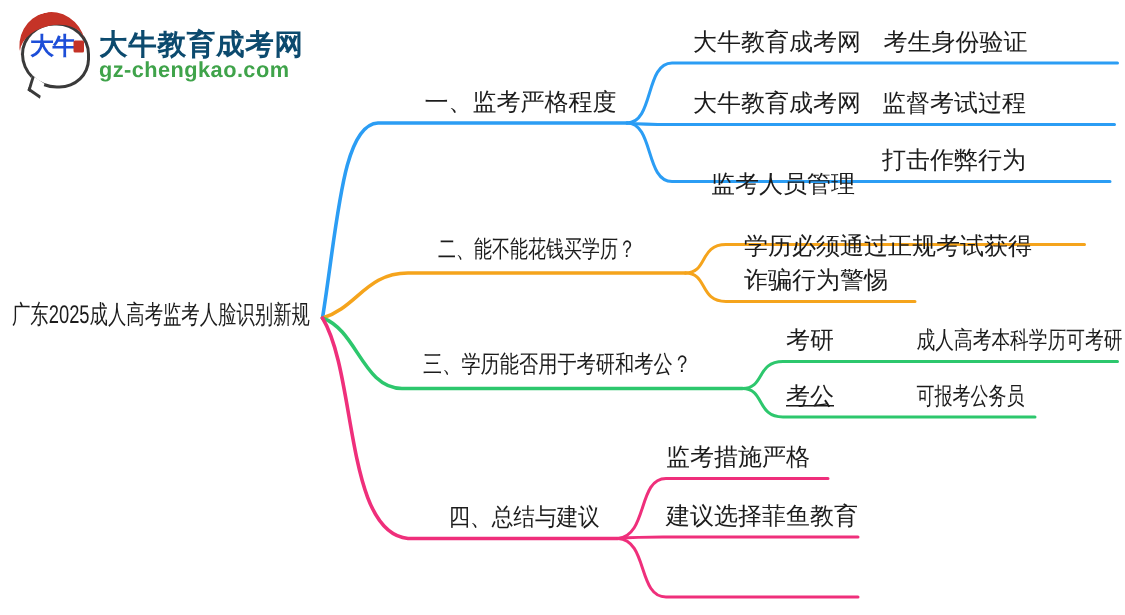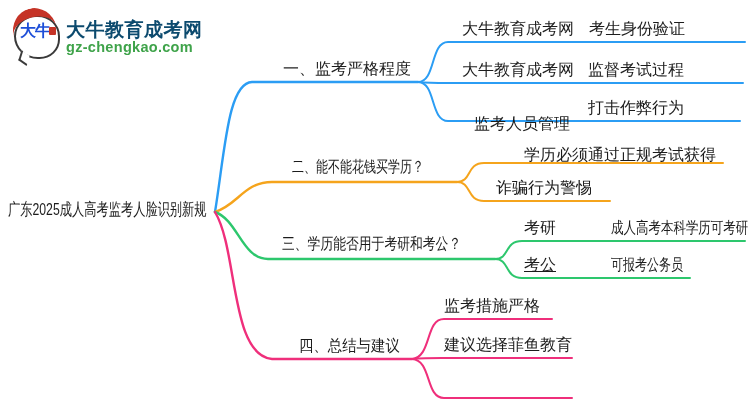--- a/index.html
+++ b/index.html
@@ -68,21 +68,21 @@
 
   <div class="lbl" style="left:283px;top:58px;">一、监考严格程度</div>
   <div class="lbl" style="left:462px;top:18px;">大牛教育成考网</div>
   <div class="lbl" style="left:589px;top:18px;">考生身份验证</div>
   <div class="lbl" style="left:462px;top:59px;">大牛教育成考网</div>
   <div class="lbl" style="left:588px;top:59px;">监督考试过程</div>
   <div class="lbl" style="left:474px;top:97px;margin-top:16px;">监考人员管理</div>
   <div class="lbl" style="left:588px;top:97px;">打击作弊行为</div>
 
   <div class="lbl sx75" style="left:292px;top:156px;">二、能不能花钱买学历？</div>
-  <div class="lbl" style="left:496px;top:144px;margin-left:28px;">学历必须通过正规考试获得</div>
+  <div class="lbl" style="left:496px;top:154px;">学历必须通过正规考试获得</div>
   <div class="lbl" style="left:496px;top:177px;">诈骗行为警惕</div>
 
   <div class="lbl sx80" style="left:282px;top:233px;">三、学历能否用于考研和考公？</div>
   <div class="lbl" style="left:524px;top:217px;">考研</div>
   <div class="lbl sx78" style="left:611px;top:217px;">成人高考本科学历可考研</div>
   <div class="lbl" style="left:524px;top:254px;text-decoration:underline;">考公</div>
   <div class="lbl sx75" style="left:611px;top:254px;">可报考公务员</div>
 
   <div class="lbl sx90" style="left:299px;top:335px;">四、总结与建议</div>
   <div class="lbl" style="left:444px;top:295px;">监考措施严格</div>

